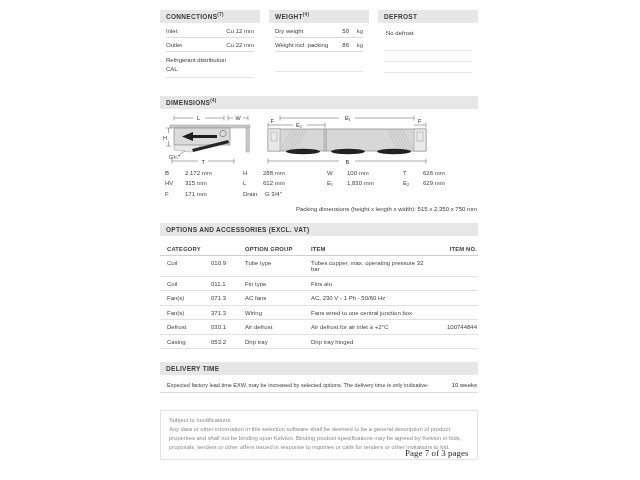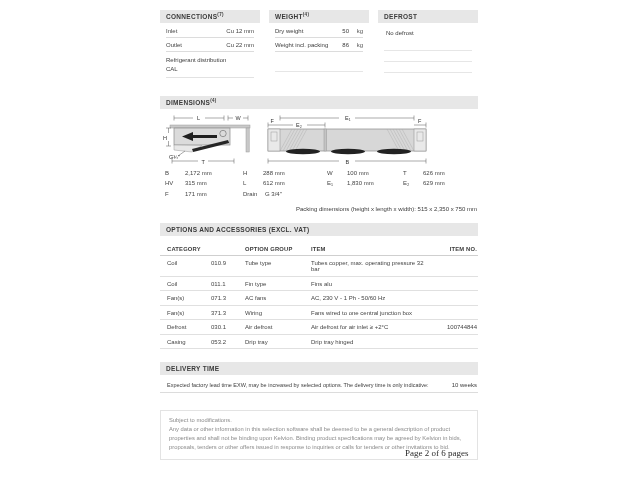--- a/index.html
+++ b/index.html
@@ -340,14 +340,14 @@
       </div>
     </div>
 
     <div class="disclaimer">
       <div>Subject to modifications.</div>
       <div>Any data or other information in this selection software shall be deemed to be a general description of product properties and shall not be binding upon Kelvion. Binding product specifications may be agreed by Kelvion in bids, proposals, tenders or other offers issued in response to inquiries or calls for tenders or other invitations to bid.</div>
     </div>
 
   </div>
 
-  <div class="footer">Page 2 of 6 pages</div>
+  <div class="footer">Page 7 of 3 pages</div>
 </div>
 
 </body></html>

